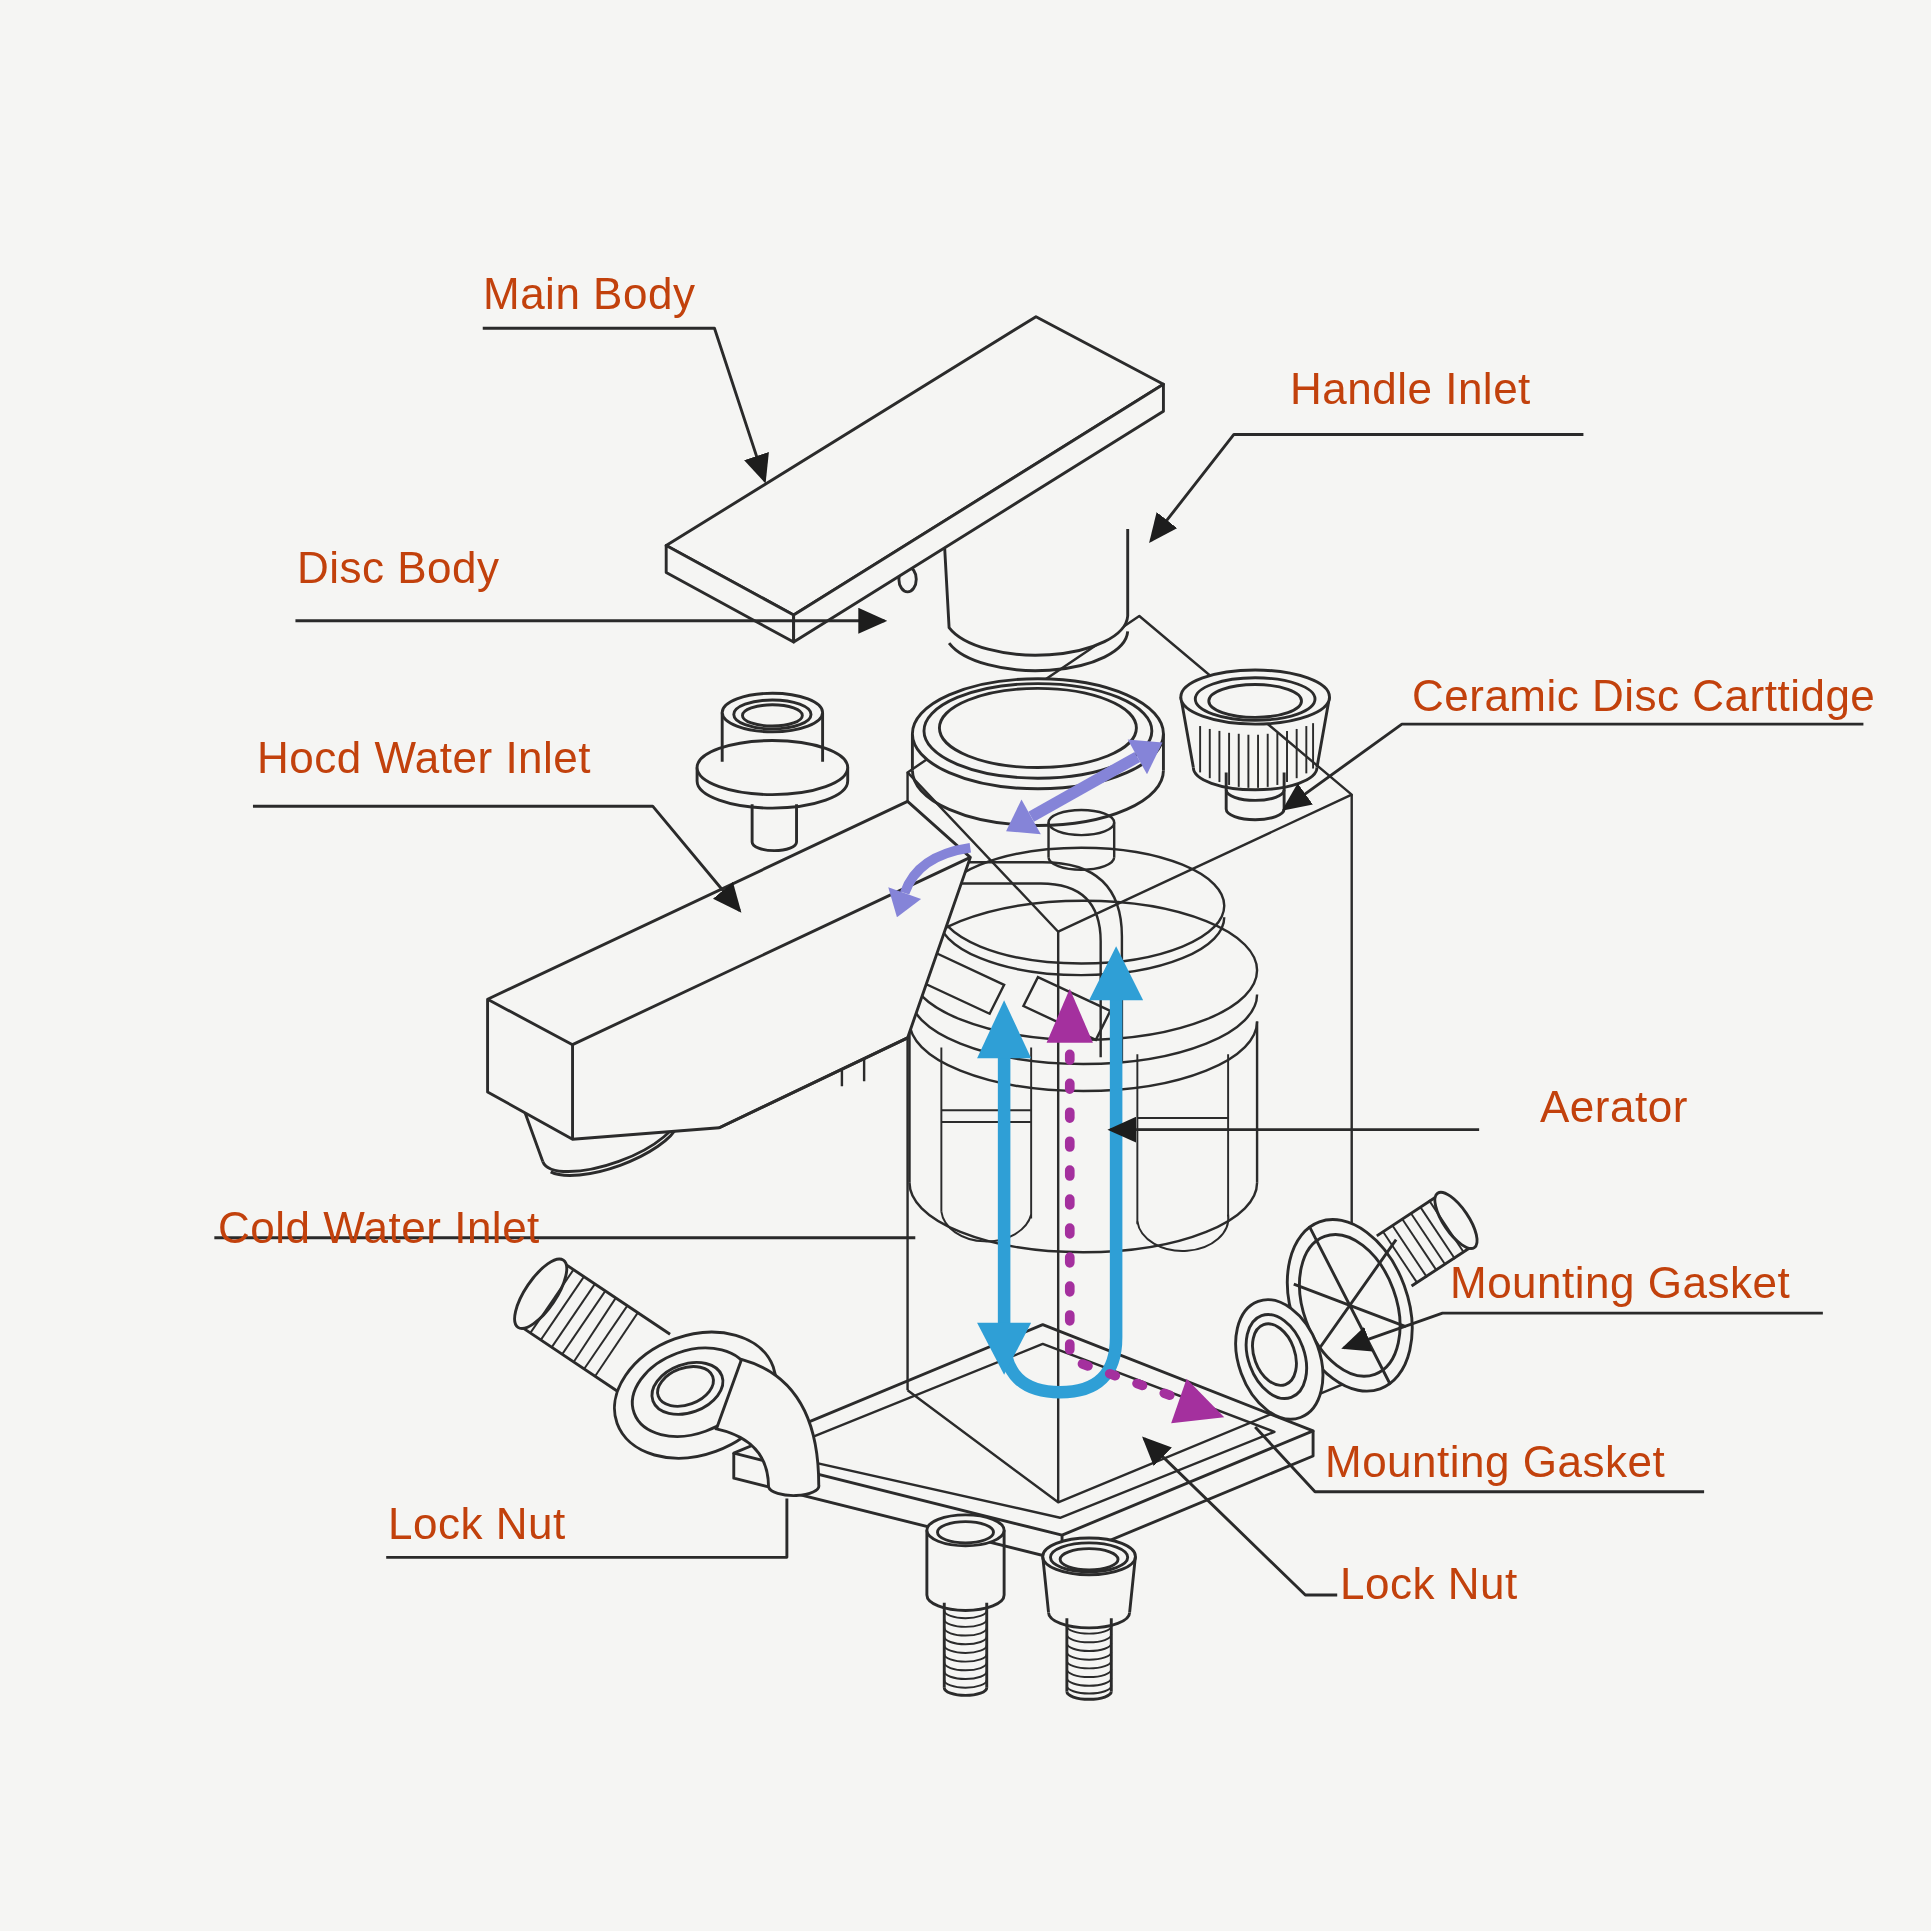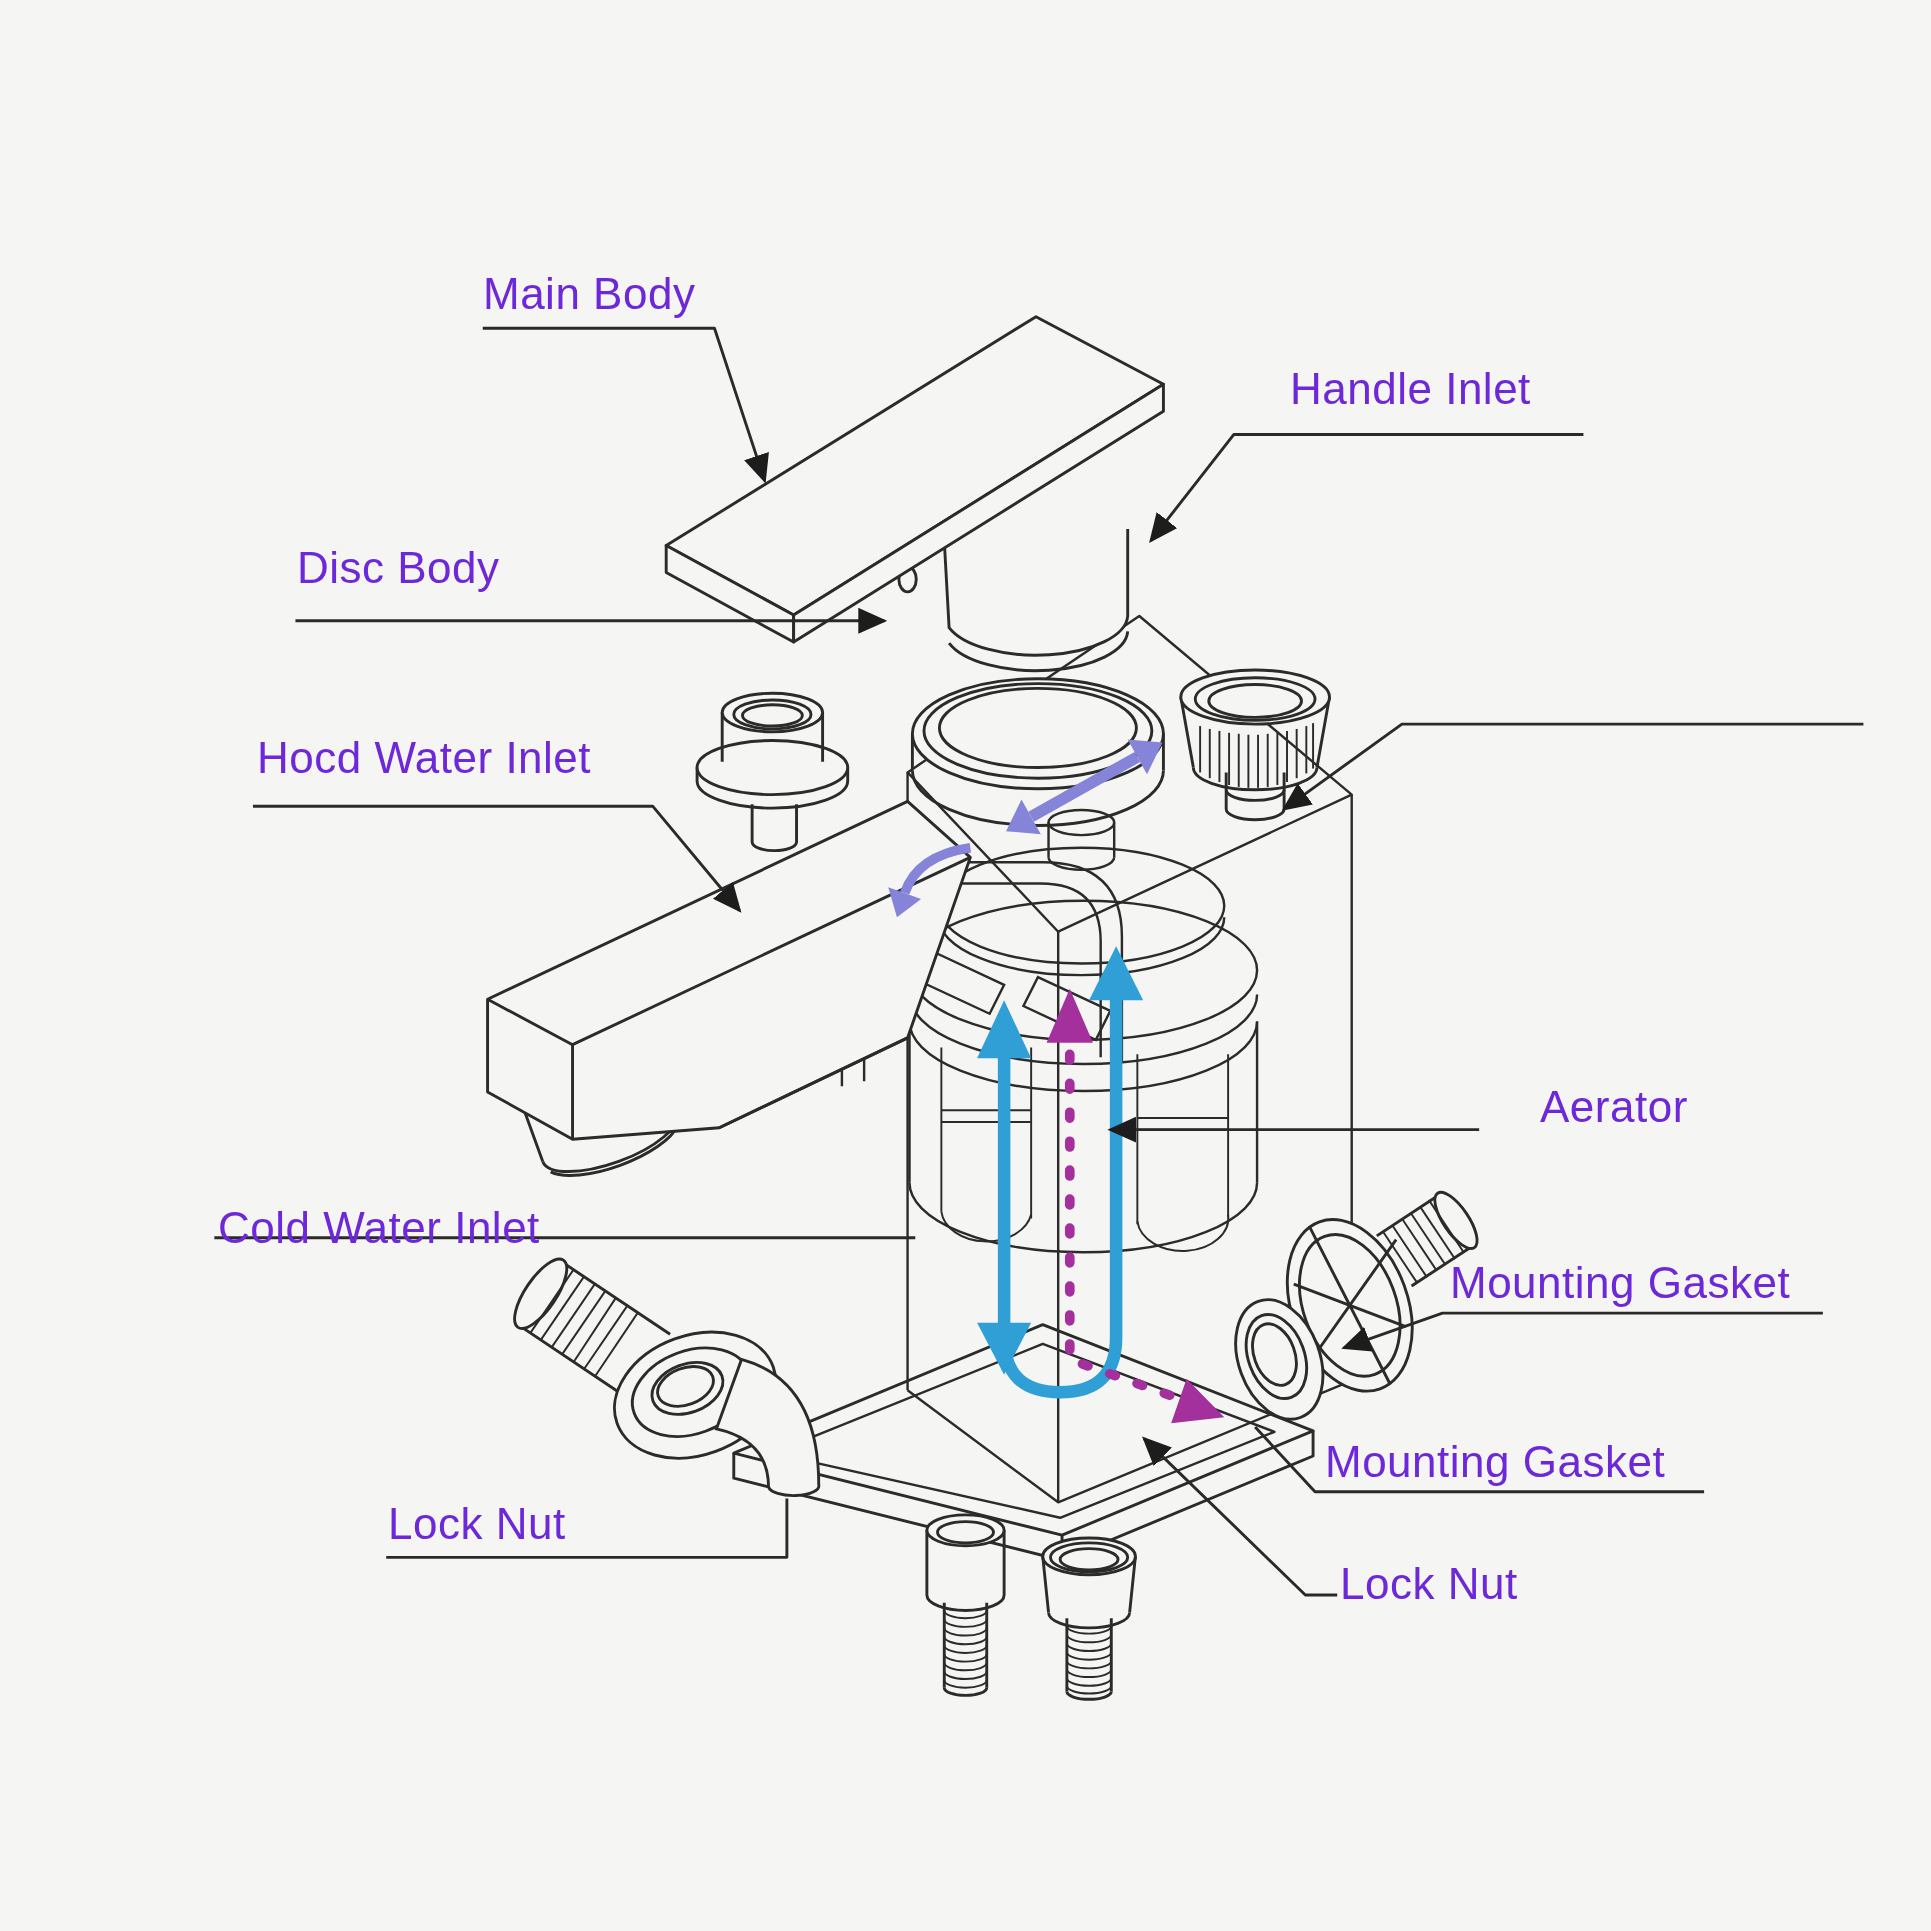--- a/index.html
+++ b/index.html
@@ -7,21 +7,21 @@
     position:relative;
     width:1931px;height:1931px;
     background:#f5f5f3;
     font-family:"Liberation Sans", sans-serif;
     overflow:hidden;
   }
   #artwork{position:absolute;left:0;top:0;}
   .lbl{
     position:absolute;
     font-size:44px;
-    color:#6d28d9;
+    color:#c2410c;
     letter-spacing:0.5px;
     white-space:nowrap;
     line-height:1;
   }
 </style>
 </head>
 <body>
 
 <div id="stage">
 
@@ -254,20 +254,21 @@
     <path d="M1888,1360 L1494,1360 L1392,1396" marker-end="url(#ah)"></path>
     <path d="M1765,1545 L1362,1545 L1300,1478"></path>
     <path d="M1385,1652 L1352,1652 L1185,1490" marker-end="url(#ah)"></path>
     <path d="M400,1613 L815,1613 L815,1552"></path>
   </g>
 </svg>
 
 <div class="lbl" style="left:483px;top:272px;"><span>Main Body</span></div>
 <div class="lbl" style="left:1290px;top:367px;"><span>Handle Inlet</span></div>
 <div class="lbl" style="left:297px;top:546px;"><span>Disc Body</span></div>
+<div class="lbl" style="left:1412px;top:674px;"><span>Ceramic Disc Carttidge</span></div>
 <div class="lbl" style="left:257px;top:736px;"><span>Hocd Water Inlet</span></div>
 <div class="lbl" style="left:1509px;top:1085px;margin-left:31px;"><span>Aerator</span></div>
 <div class="lbl" style="left:218px;top:1186px;margin-top:20px;"><span>Cold Water Inlet</span></div>
 <div class="lbl" style="left:1450px;top:1261px;"><span>Mounting Gasket</span></div>
 <div class="lbl" style="left:1325px;top:1440px;"><span>Mounting Gasket</span></div>
 <div class="lbl" style="left:388px;top:1502px;"><span>Lock Nut</span></div>
 <div class="lbl" style="left:1340px;top:1562px;"><span>Lock Nut</span></div>
 
 </div>
 

